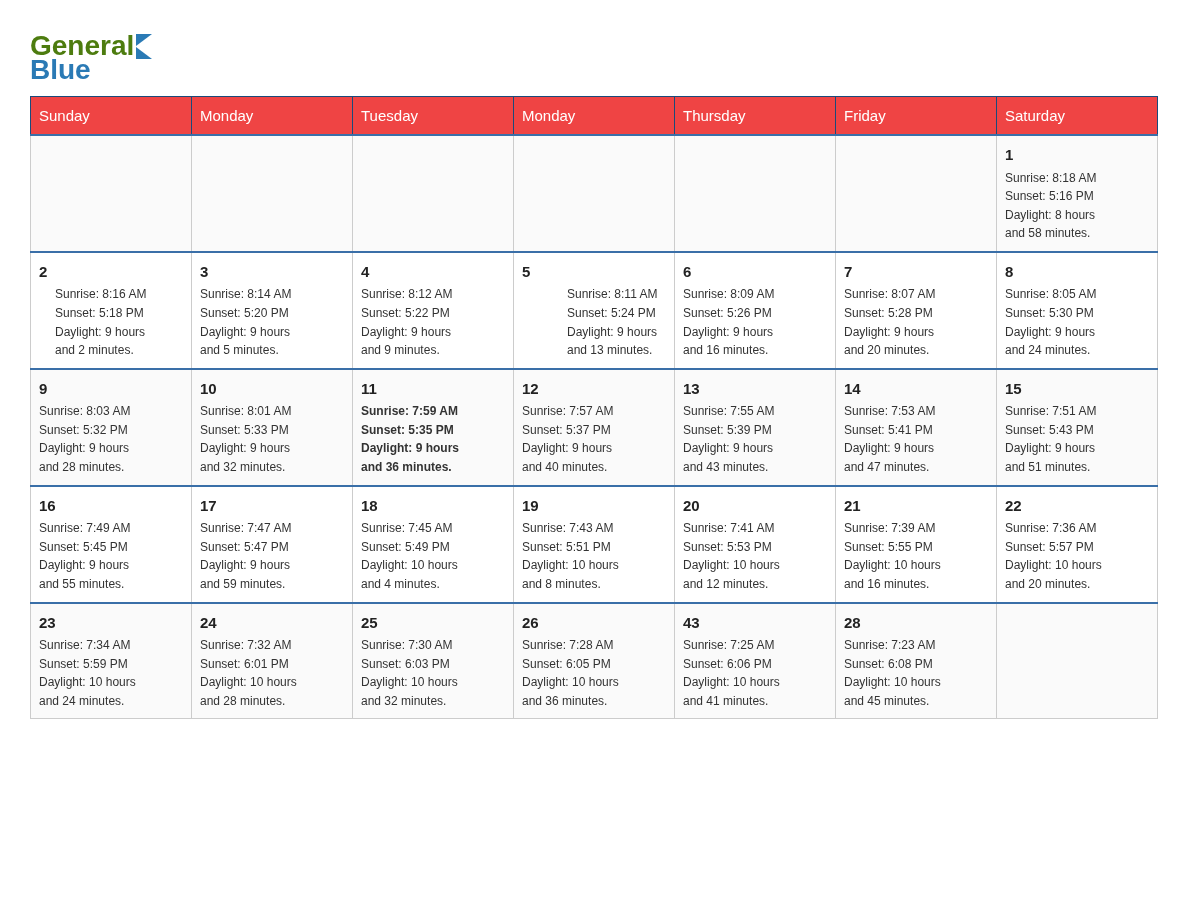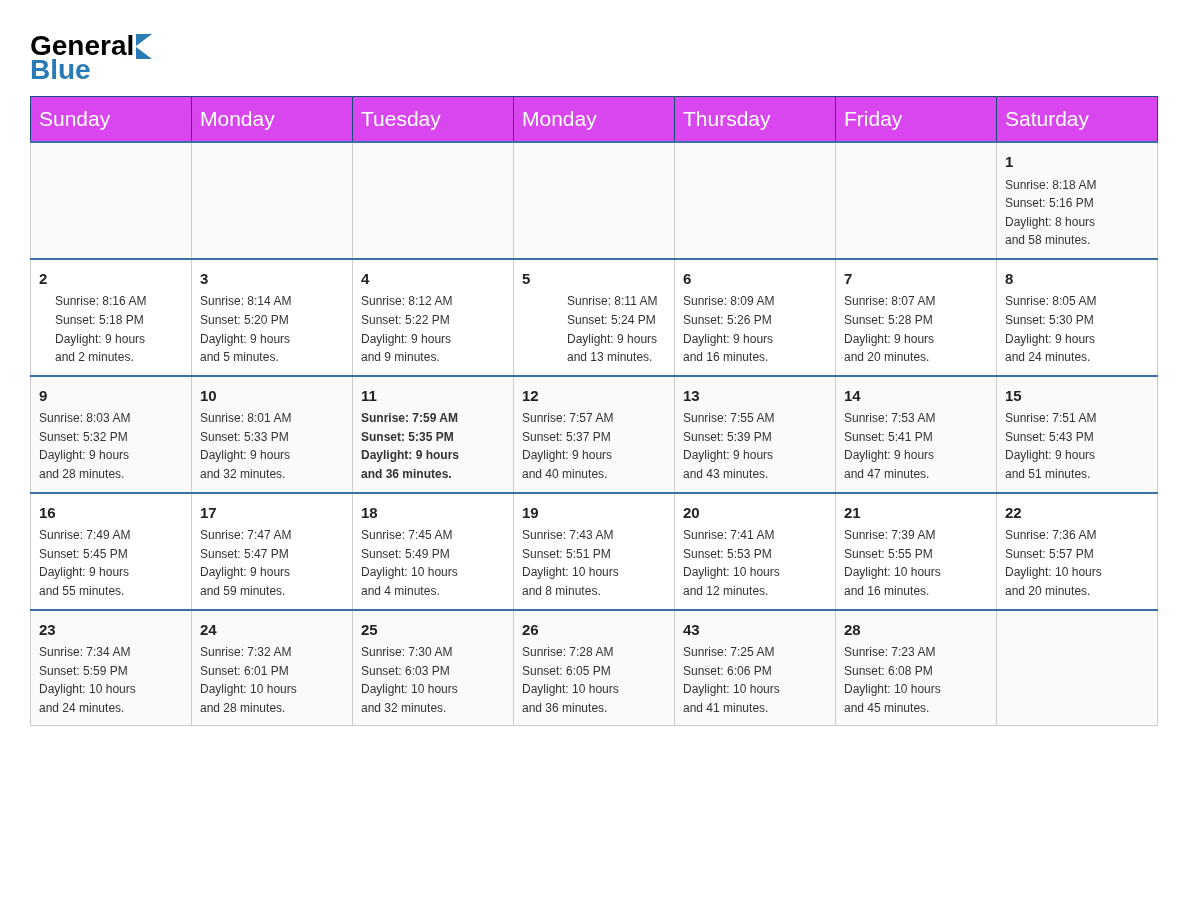--- a/index.html
+++ b/index.html
@@ -17,21 +17,21 @@
       margin-bottom: 10px;
     }
     .logo {
       display: flex;
       align-items: center;
       margin-top: 10px;
     }
     .logo-text-general {
       font-size: 28px;
       font-weight: bold;
-      color: #000000;
+      color: #4d7c0f;
     }
     .logo-text-blue {
       font-size: 28px;
       font-weight: bold;
       color: #2a7ab5;
     }
     .title-section {
       text-align: right;
     }
     .month-title {
@@ -43,24 +43,24 @@
       font-size: 20px;
       color: #444;
       margin-top: 2px;
     }
     table {
       width: 100%;
       border-collapse: collapse;
       margin-top: 10px;
     }
     thead tr th {
-      background-color: #d946ef;
+      background-color: #ef4444;
       color: #fff;
       padding: 10px 8px;
-      font-size: 21px;
+      font-size: 15px;
       font-weight: normal;
       text-align: left;
       border: 1px solid #1a4a7a;
     }
     tbody tr td {
       vertical-align: top;
       padding: 8px;
       border: 1px solid #ccc;
       width: 14.28%;
       min-height: 110px;

